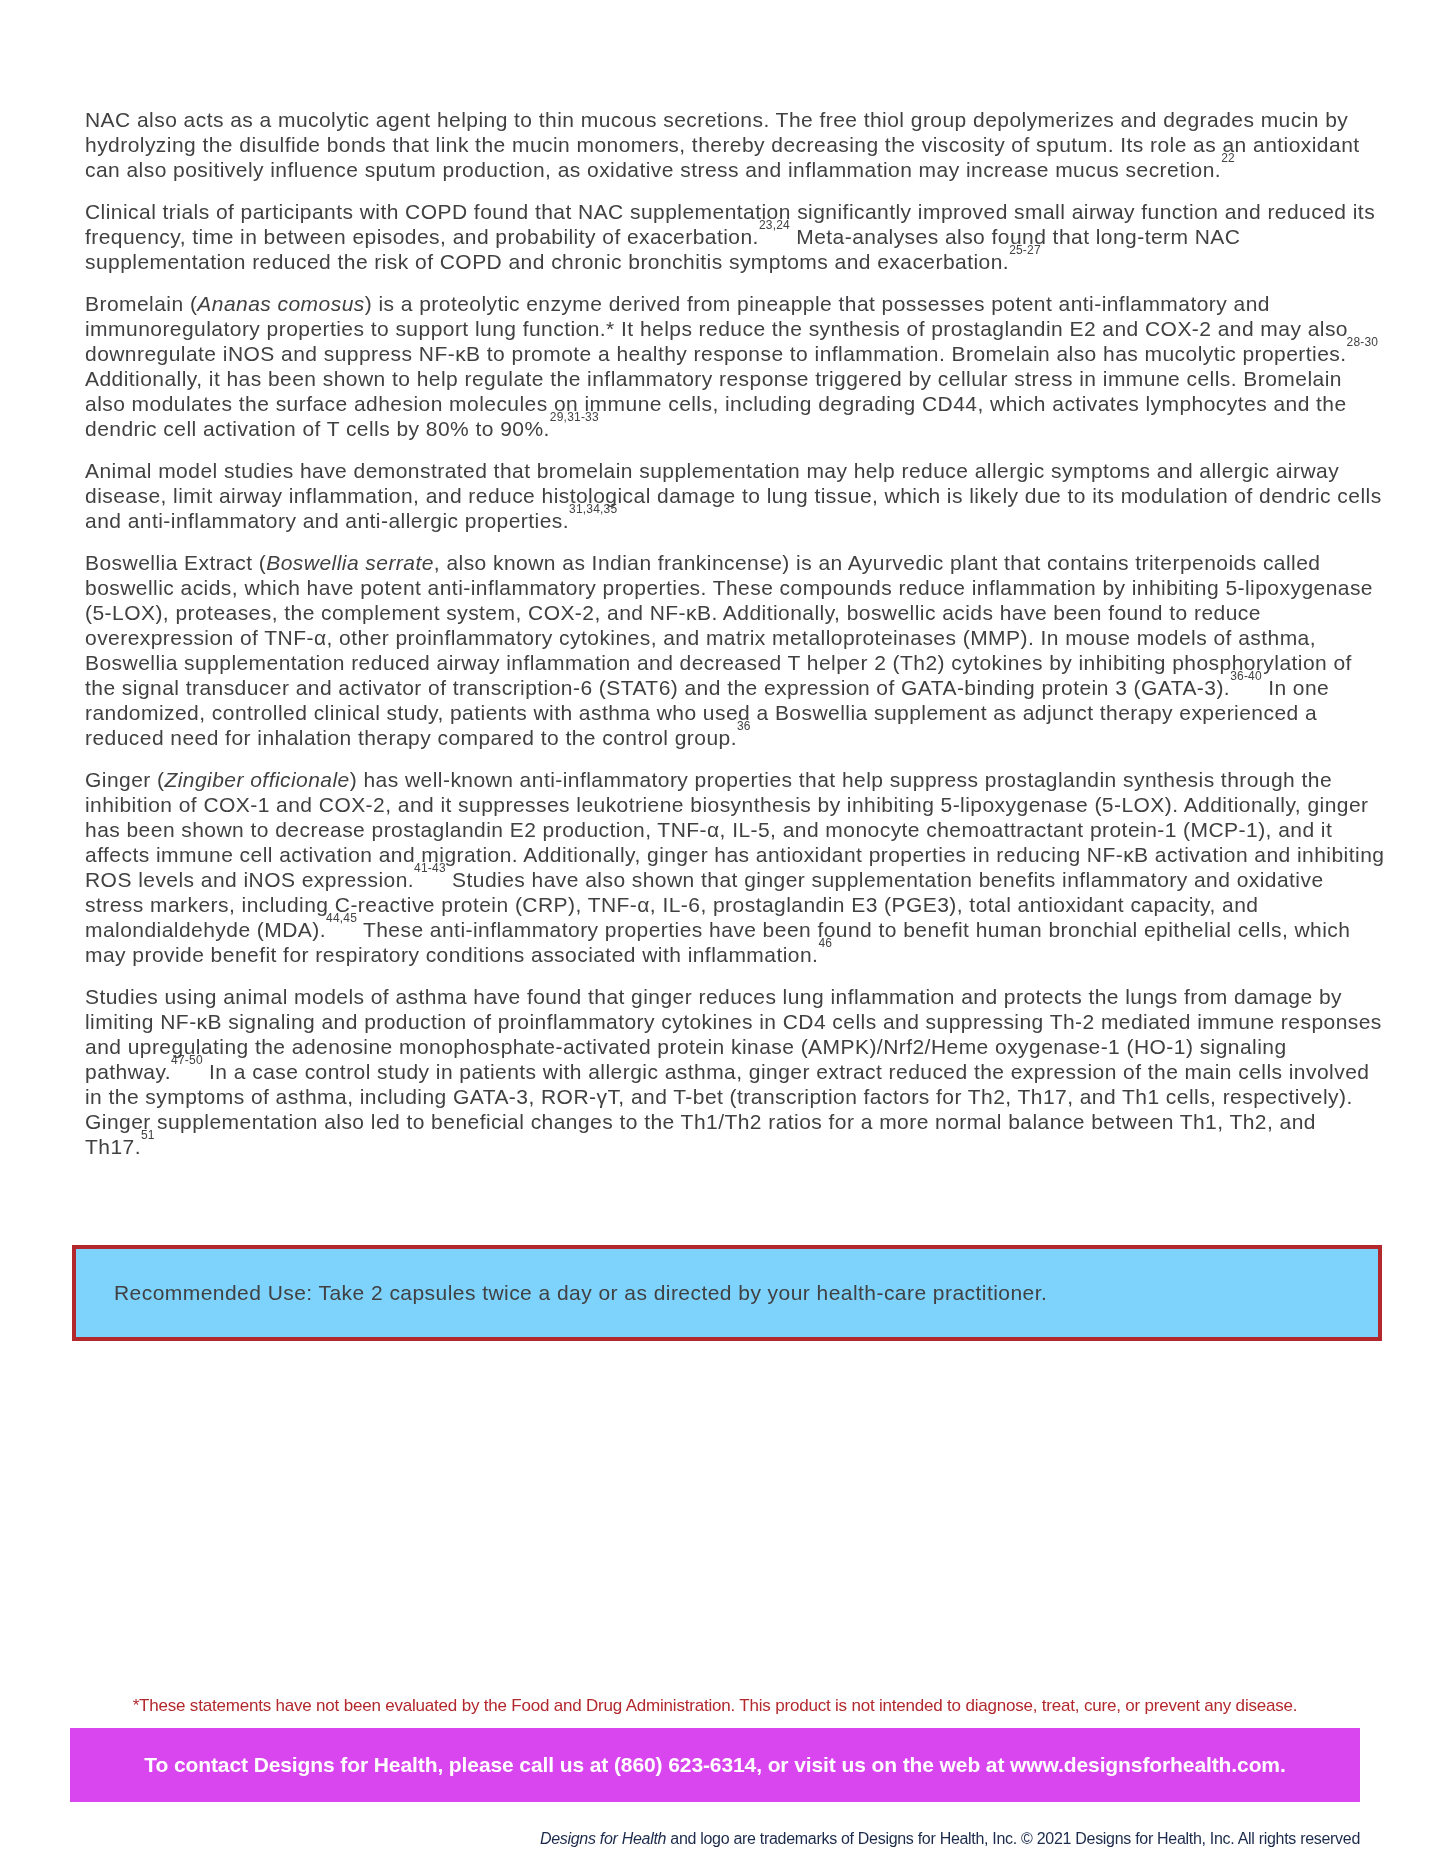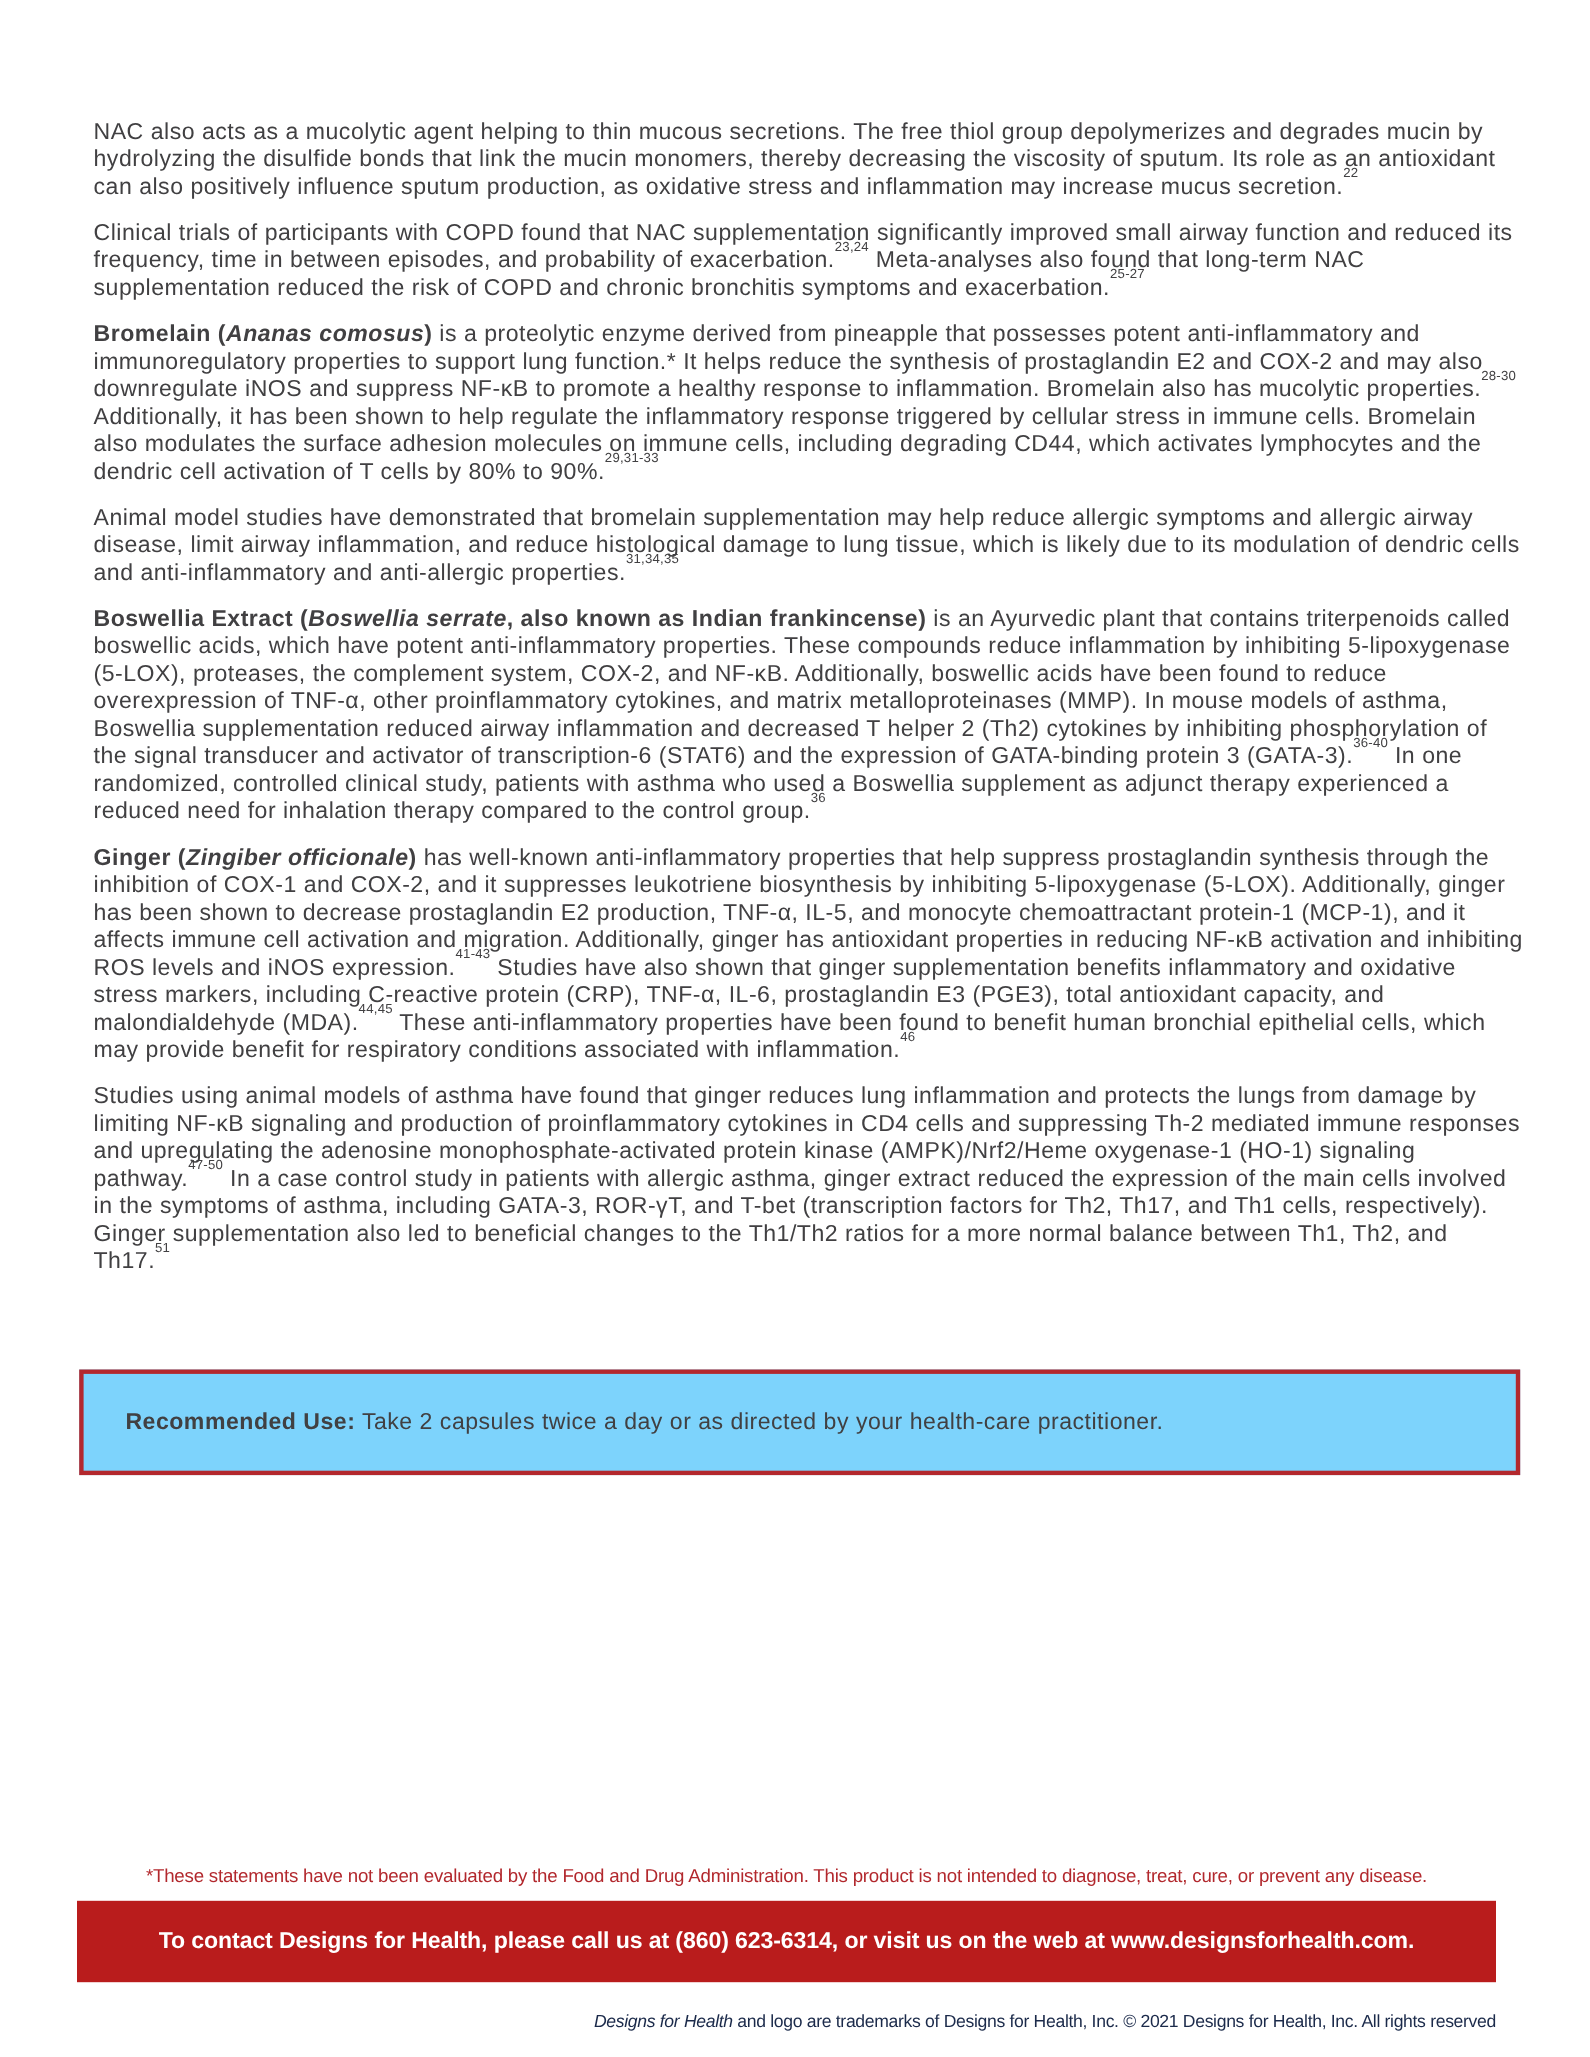--- a/index.html
+++ b/index.html
@@ -16,21 +16,21 @@
     position:absolute;
     left:85px;top:90px;width:1300px;
   }
   .content p{
     margin:17px 0 13px 0;
     font-size:21px;
     line-height:25px;
     letter-spacing:0.45px;
     color:#414042;
   }
-  .b{font-weight:bold;text-align:center;}
+  .b{font-weight:normal;text-align:center;}
   .i{font-style:italic;}
   sup{
     font-size:12px;
     line-height:0;
     position:relative;
     top:-7px;
     letter-spacing:0.2px;
   }
   .recommended-box{
     position:absolute;
@@ -74,21 +74,21 @@
     font-size:17px;
     letter-spacing:-0.2px;
     line-height:24px;
     color:#b2282d;
     white-space:nowrap;
   }
   .footer-bar{
     position:absolute;
     left:70px;top:1728px;
     width:1290px;height:74px;
-    background:#b91c1c;
+    background:#d946ef;
     display:flex;
     align-items:center;
     justify-content:center;
   }
   .footer-bar .footer-text{
     color:#ffffff;
     font-weight:bold;
     font-size:21px;
     letter-spacing:-0.1px;
     white-space:nowrap;

